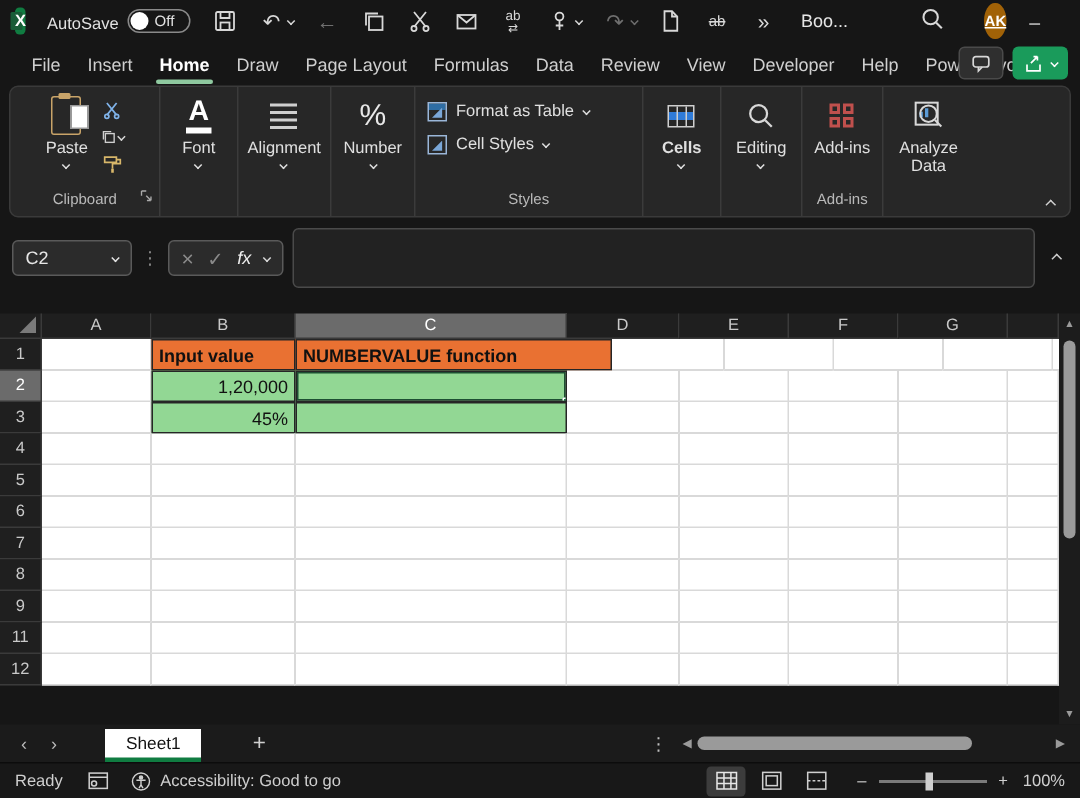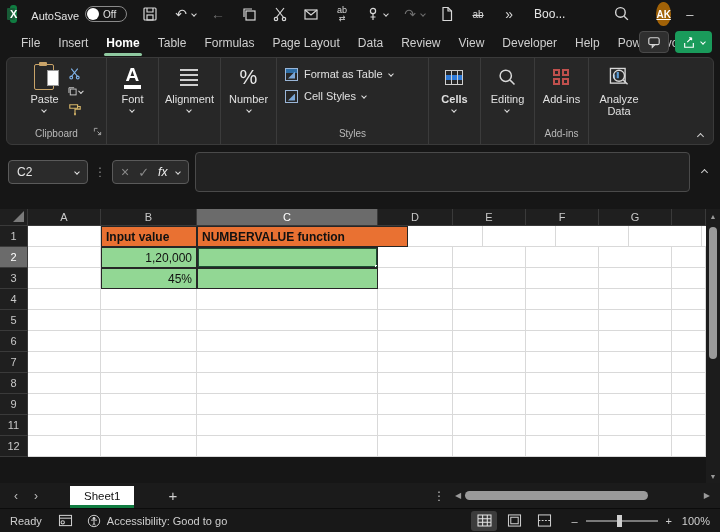--- a/index.html
+++ b/index.html
@@ -253,23 +253,23 @@
       <span class="winbtn"></span>
 
     </div>
   </div>
 
   <div class="tabrow">
     <div style="display:flex">
         <div class="rtab">File</div>
         <div class="rtab">Insert</div>
         <div class="rtab active">Home</div>
-        <div class="rtab">Table</div>
+        <div class="rtab">Draw</div>
+        <div class="rtab">Page Layout</div>
         <div class="rtab">Formulas</div>
-        <div class="rtab">Page Layout</div>
         <div class="rtab">Data</div>
         <div class="rtab">Review</div>
         <div class="rtab">View</div>
         <div class="rtab">Developer</div>
         <div class="rtab">Help</div>
         <div class="rtab">Power Pivot</div>
       </div>
     <div class="tabrow-right">
       <span class="comment-btn">
         <svg width="14" height="13" viewBox="0 0 16 15" fill="none" stroke="#d8d8d8" stroke-width="1.3">

